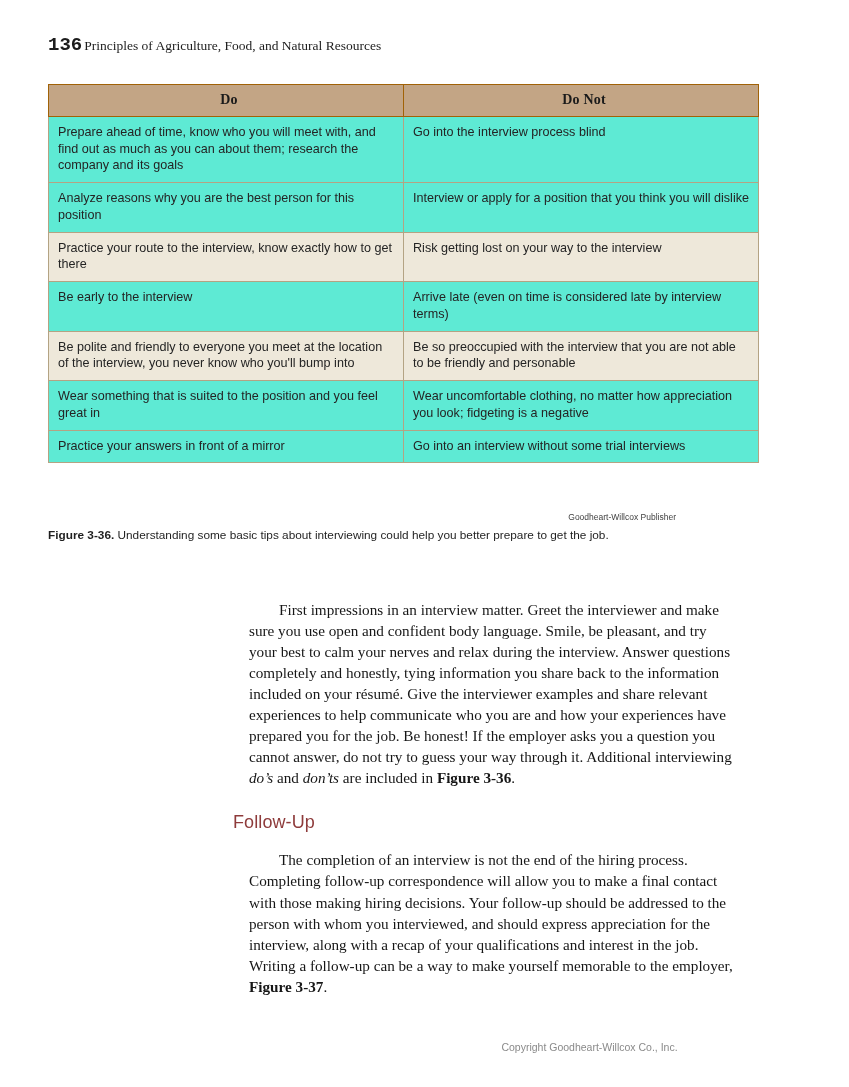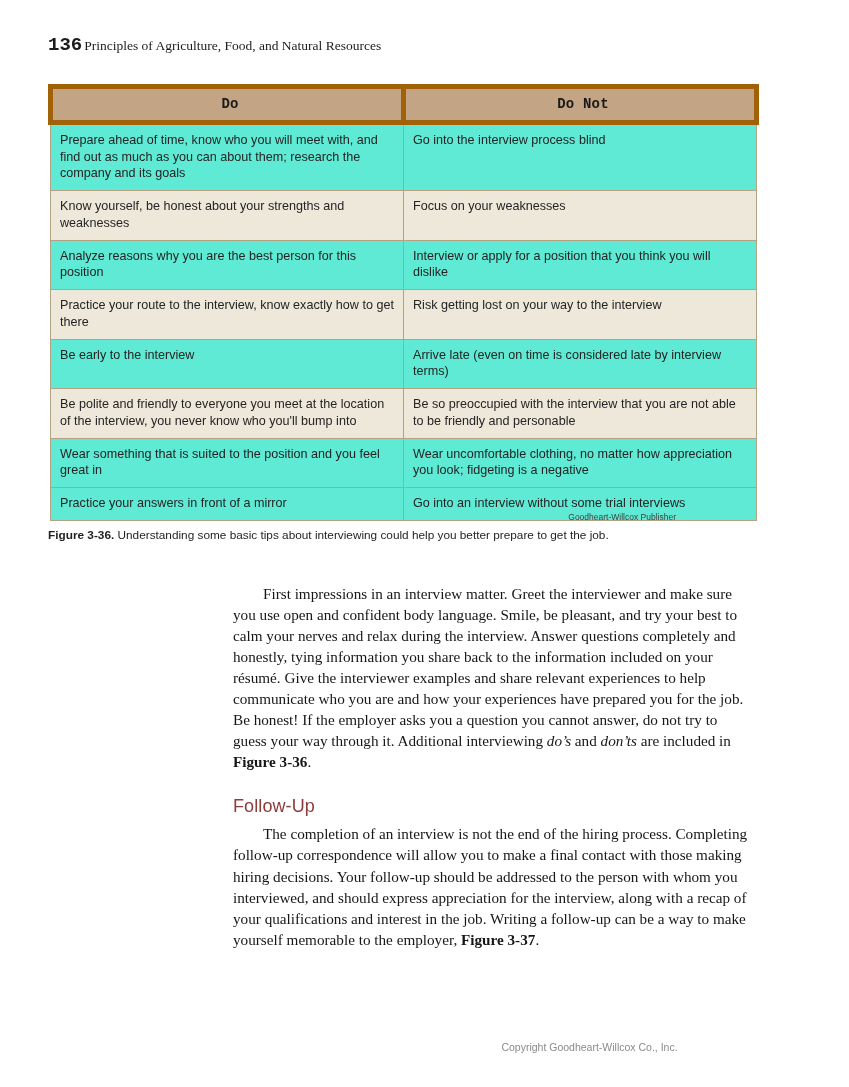--- a/index.html
+++ b/index.html
@@ -45,26 +45,26 @@
     border-collapse: collapse;
     table-layout: fixed;
     border: 1px solid #8c7a58;
     font-family: "Liberation Sans", sans-serif;
   }
   table.tips col.c1 { width: 50%; }
   table.tips col.c2 { width: 50%; }
   table.tips thead th {
     background: #c3a585;
     color: #1a1a1a;
-    font-family: Liberation Mono, monospace;
+    font-family: Liberation Serif, serif;
     font-weight: bold;
     font-size: 14px;
     text-align: center;
     padding: 7px 6px 8px 12px;
-    border: 5px solid #a16207;
+    border: 1px solid #a16207;
     letter-spacing: .2px;
   }
   table.tips td {
     border: 1px solid #b4a383;
     padding: 7px 9px 8px 9px;
     font-size: 12.6px;
     line-height: 1.33;
     vertical-align: top;
     color: #242424;
   }
@@ -94,21 +94,21 @@
   .figure-caption b { font-weight: bold; }
 
   
   .body-col {
     position: absolute;
     left: 233px;
     top: 583px;
     width: 516px;
   }
   .body-col p {
-    margin: 0;
+    margin: 16px;
     font-family: "Liberation Serif", serif;
     font-size: 15.2px;
     line-height: 1.385;
     text-align: left;
     color: #161616;
   }
   .body-col p.indent { text-indent: 30px; }
   .body-col p em { font-style: italic; }
   .body-col p b { font-weight: bold; }
 
@@ -151,24 +151,20 @@
       <tr>
         <th>Do</th>
         <th>Do Not</th>
       </tr>
     </thead>
     <tbody>
       <tr class="odd">
         <td>Prepare ahead of time, know who you will meet with, and find out as much as you can about them; research the company and its goals</td>
         <td>Go into the interview process blind</td>
       </tr>
-      <tr class="even">
-        <td>Know yourself, be honest about your strengths and weaknesses</td>
-        <td>Focus on your weaknesses</td>
-      </tr>
       <tr class="odd">
         <td>Analyze reasons why you are the best person for this position</td>
         <td>Interview or apply for a position that you think you will dislike</td>
       </tr>
       <tr class="even">
         <td>Practice your route to the interview, know exactly how to get there</td>
         <td>Risk getting lost on your way to the interview</td>
       </tr>
       <tr class="odd">
         <td>Be early to the interview</td>

